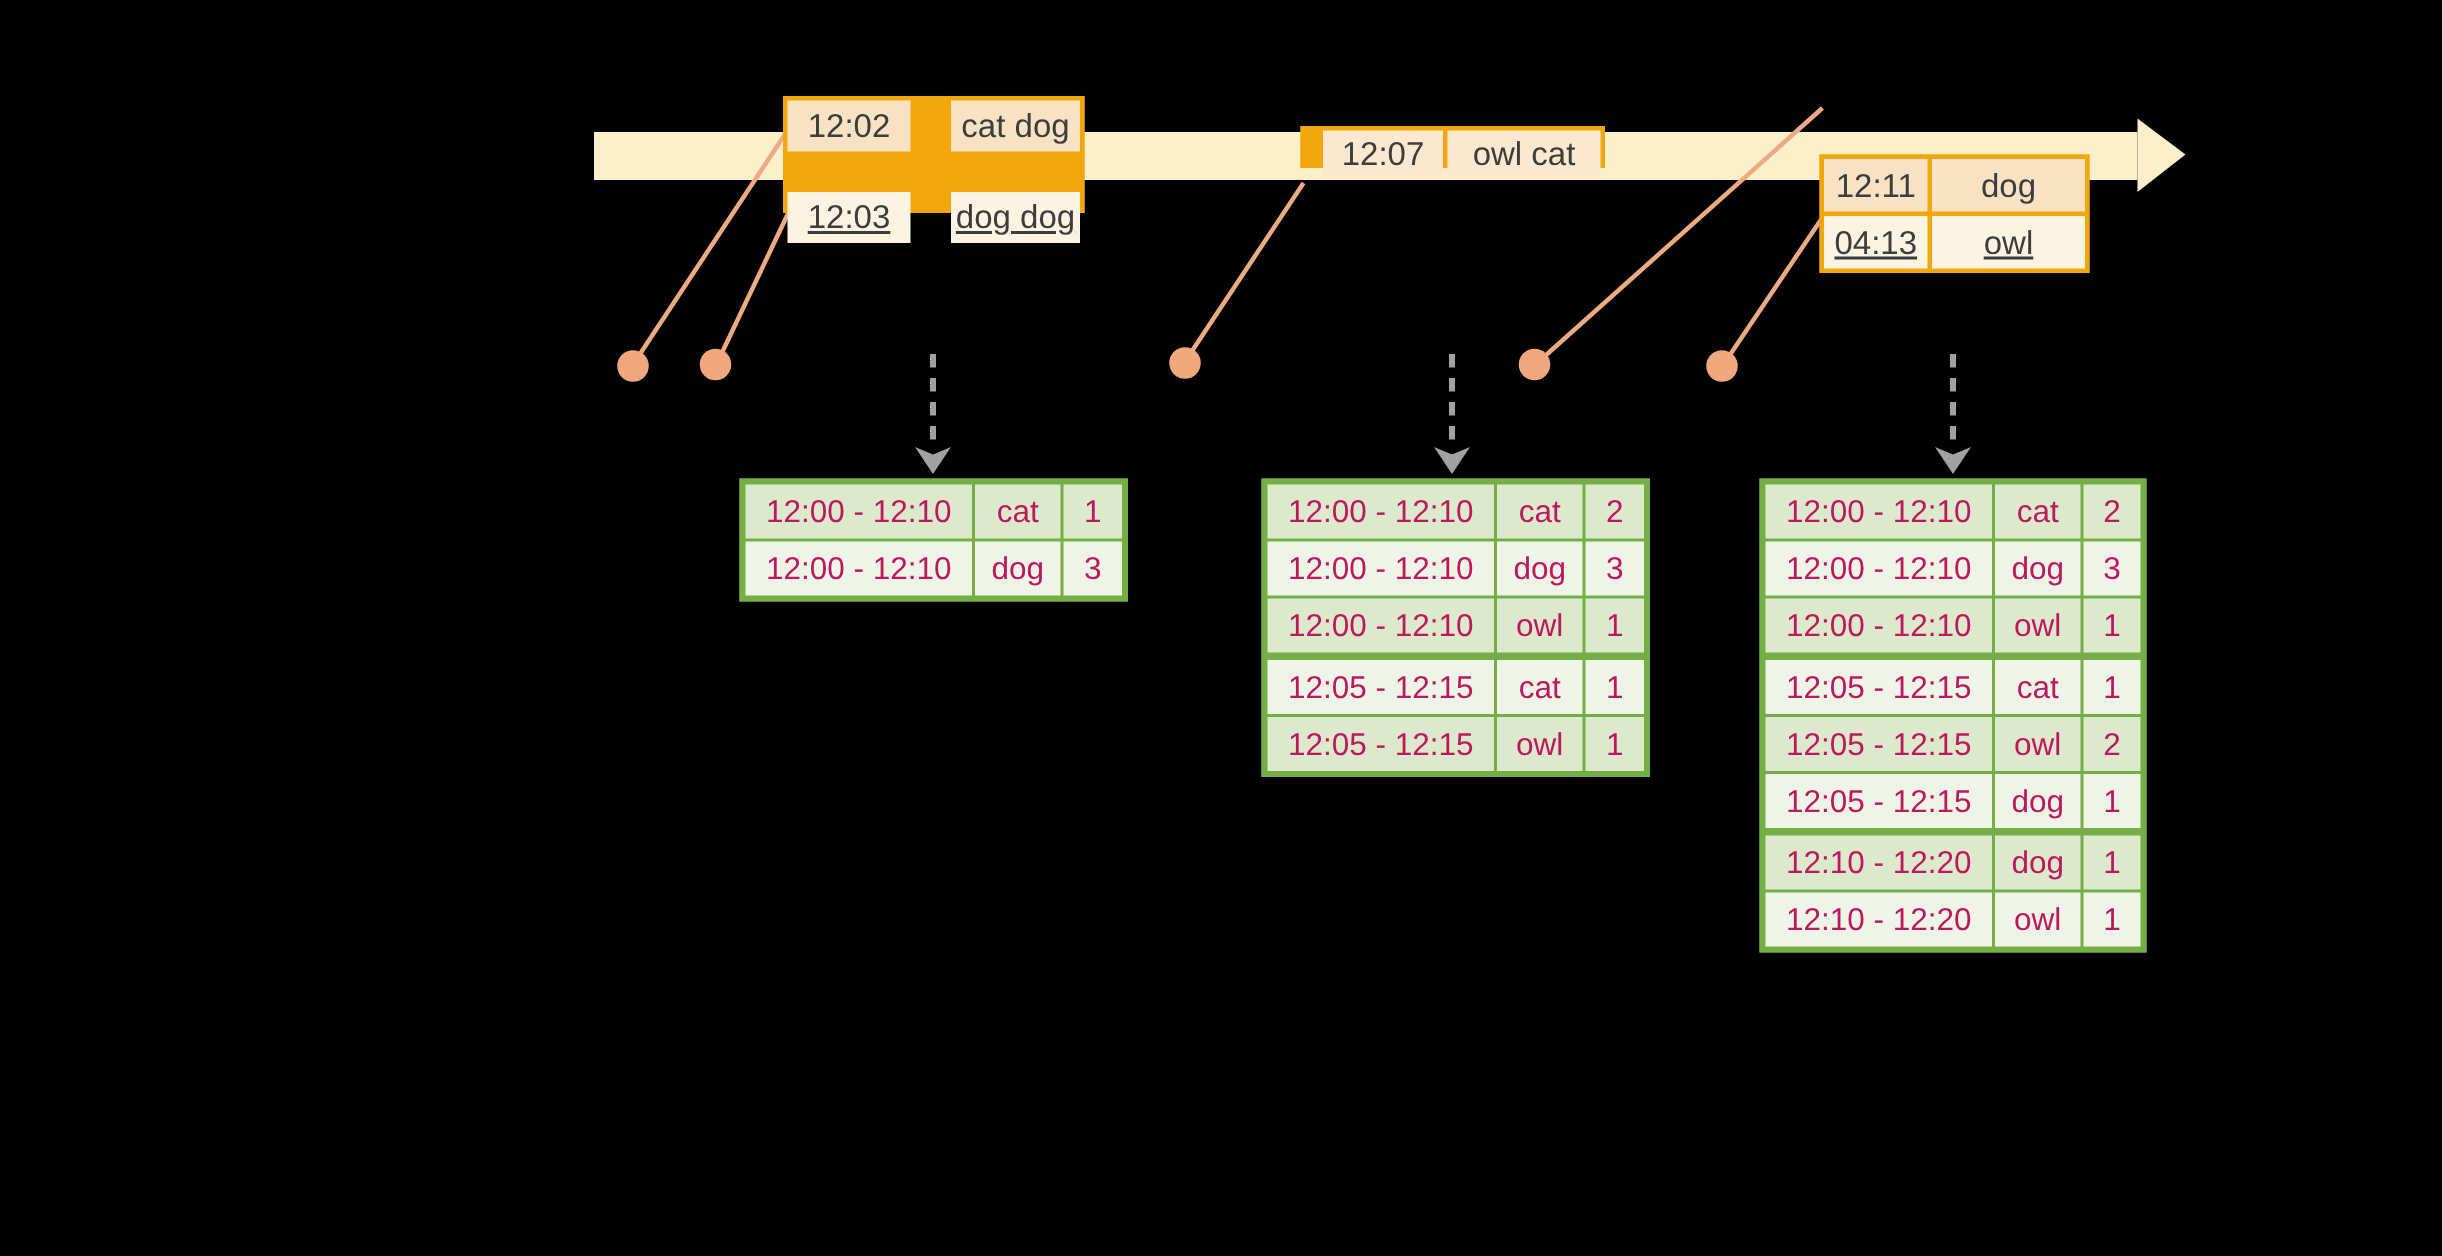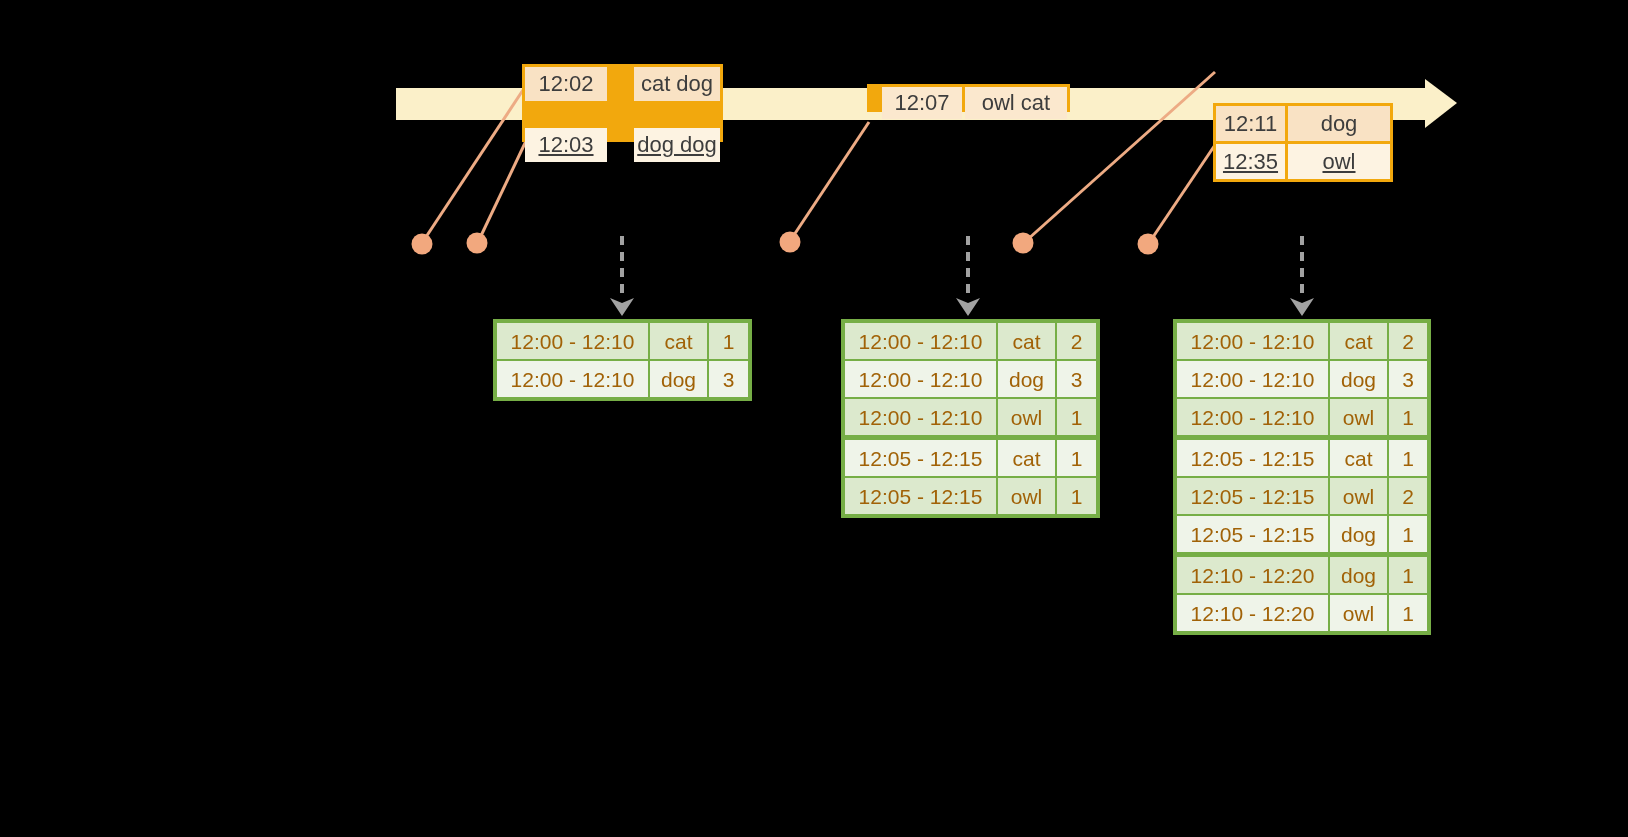--- a/index.html
+++ b/index.html
@@ -24,21 +24,21 @@
   #etableC{left:1213px;top:63px;width:180px;height:79px;grid-template-columns:69px 1fr;grid-auto-rows:35px;margin-top:40px;}
 
   
   .gtable{
     position:absolute;display:flex;flex-direction:column;gap:2px;
     background:#76AE46;border:4px solid #76AE46;box-sizing:border-box;
   }
   .grow{display:grid;grid-template-columns:151px 57px 1fr;gap:2px;height:36px;}
   .grow.group-start{margin-top:3px;}
   .gcell{display:flex;align-items:center;justify-content:center;
-    font-size:21px;line-height:1;color:#a16207;background:#EFF4E9;}
+    font-size:21px;line-height:1;color:#be185d;background:#EFF4E9;}
   .grow:nth-child(odd) .gcell{background:#DCE9CD;}
   .grow:nth-child(even) .gcell{background:#EFF4E9;}
   #gtable1{left:493px;top:319px;width:259px;}
   #gtable2{left:841px;top:319px;width:259px;}
   #gtable3{left:1173px;top:319px;width:258px;}
 </style>
 </head>
 <body>
 
 <div class="canvas">
@@ -82,21 +82,21 @@
   </div>
 
   <div class="etable" id="etableB">
     <div class="ecell r-mid">12:07</div>
     <div class="ecell r-mid">owl cat</div>
   </div>
 
   <div class="etable" id="etableC">
     <div class="ecell r-peach">12:11</div>
     <div class="ecell r-peach">dog</div>
-    <div class="ecell r-cream">12:35</div>
+    <div class="ecell r-cream">04:13</div>
     <div class="ecell r-cream">owl</div>
   </div>
 
   <div class="gtable" id="gtable1">
     <div class="grow">
       <div class="gcell">12:00 - 12:10</div>
       <div class="gcell">cat</div>
       <div class="gcell">1</div>
     </div>
     <div class="grow">

